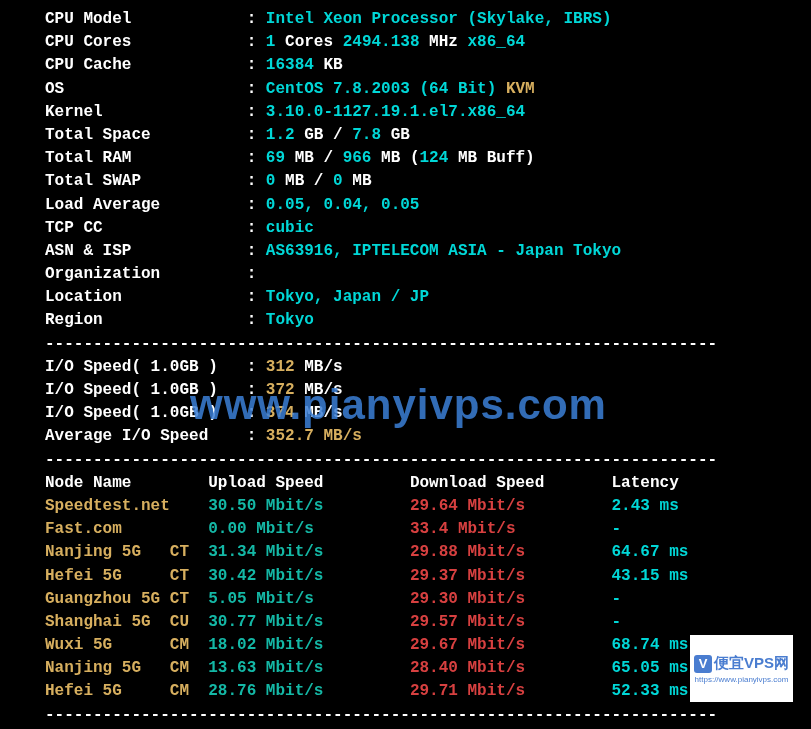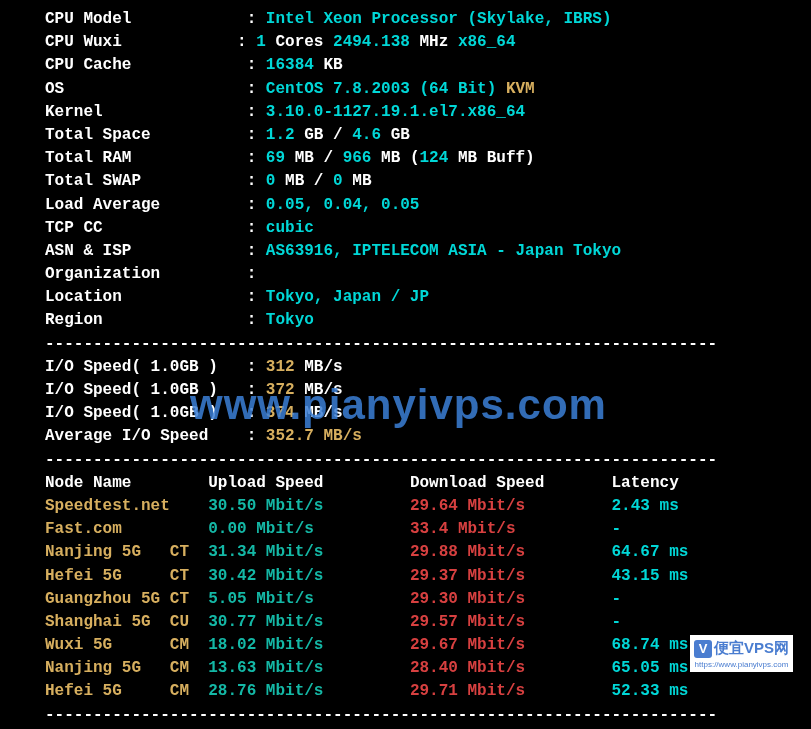--- a/index.html
+++ b/index.html
@@ -45,21 +45,21 @@
       font-family: Arial, sans-serif;
       letter-spacing: 1px;
       z-index: 10;
       pointer-events: none;
     }
     .watermark2 {
       position: absolute;
       top: 635px;
       right: 18px;
       background: #fff;
-      padding: 2px 4px;
+      padding: 17px 4px;
       font-size: 15px;
       font-family: sans-serif;
       z-index: 10;
       pointer-events: none;
     }
     .wm-badge {
       display: inline-block;
       background: #4a7dd0;
       color: #fff;
       font-weight: bold;
@@ -80,25 +80,25 @@
       font-size: 8px;
       display: block;
       text-align: center;
     }
   </style>
 </head>
 <body>
 
 <div id="container">
     <div class="line"><span class="white">CPU Model            </span><span class="white">: </span><span class="cyan">Intel Xeon Processor (Skylake, IBRS)</span></div>
-    <div class="line"><span class="white">CPU Wuxi            </span><span class="white">: </span><span class="cyan">1</span><span class="white"> Cores </span><span class="cyan">2494.138</span><span class="white"> MHz </span><span class="cyan">x86_64</span></div>
+    <div class="line"><span class="white">CPU Cores            </span><span class="white">: </span><span class="cyan">1</span><span class="white"> Cores </span><span class="cyan">2494.138</span><span class="white"> MHz </span><span class="cyan">x86_64</span></div>
     <div class="line"><span class="white">CPU Cache            </span><span class="white">: </span><span class="cyan">16384</span><span class="white"> KB</span></div>
     <div class="line"><span class="white">OS                   </span><span class="white">: </span><span class="cyan">CentOS 7.8.2003 (64 Bit)</span><span class="yellow"> KVM</span></div>
     <div class="line"><span class="white">Kernel               </span><span class="white">: </span><span class="cyan">3.10.0-1127.19.1.el7.x86_64</span></div>
-    <div class="line"><span class="white">Total Space          </span><span class="white">: </span><span class="cyan">1.2</span><span class="white"> GB / </span><span class="cyan">4.6</span><span class="white"> GB</span></div>
+    <div class="line"><span class="white">Total Space          </span><span class="white">: </span><span class="cyan">1.2</span><span class="white"> GB / </span><span class="cyan">7.8</span><span class="white"> GB</span></div>
     <div class="line"><span class="white">Total RAM            </span><span class="white">: </span><span class="cyan">69</span><span class="white"> MB / </span><span class="cyan">966</span><span class="white"> MB (</span><span class="cyan">124</span><span class="white"> MB Buff)</span></div>
     <div class="line"><span class="white">Total SWAP           </span><span class="white">: </span><span class="cyan">0</span><span class="white"> MB / </span><span class="cyan">0</span><span class="white"> MB</span></div>
     <div class="line"><span class="white">Load Average         </span><span class="white">: </span><span class="cyan">0.05, 0.04, 0.05</span></div>
     <div class="line"><span class="white">TCP CC               </span><span class="white">: </span><span class="cyan">cubic</span></div>
     <div class="line"><span class="white">ASN &amp; ISP            </span><span class="white">: </span><span class="cyan">AS63916, IPTELECOM ASIA - Japan Tokyo</span></div>
     <div class="line"><span class="white">Organization         </span><span class="white">: </span></div>
     <div class="line"><span class="white">Location             </span><span class="white">: </span><span class="cyan">Tokyo, Japan / JP</span></div>
     <div class="line"><span class="white">Region               </span><span class="white">: </span><span class="cyan">Tokyo</span></div>
     <div class="line sep">----------------------------------------------------------------------</div>
     <div class="line"><span class="white">I/O Speed( 1.0GB )   </span><span class="white">: </span><span class="yellow">312</span><span class="white"> MB/s</span></div>

